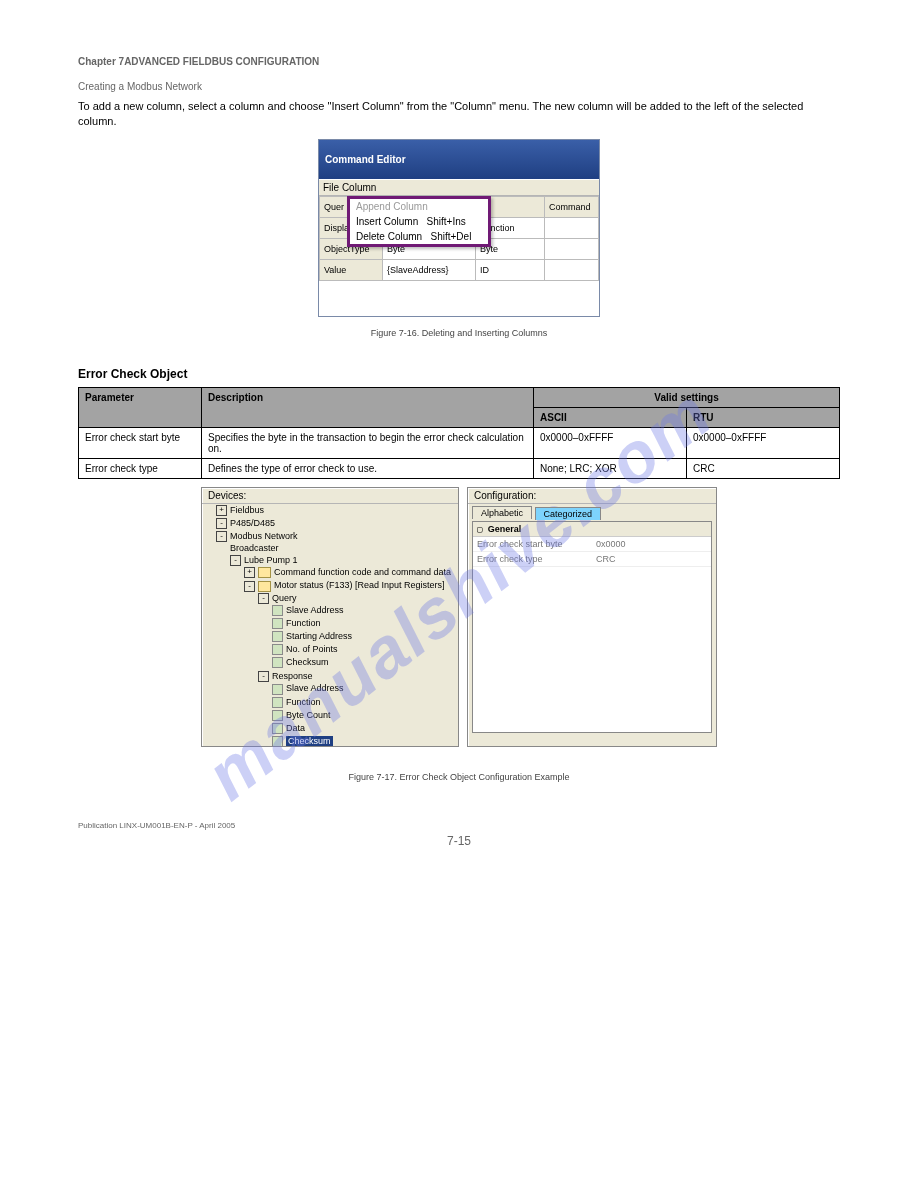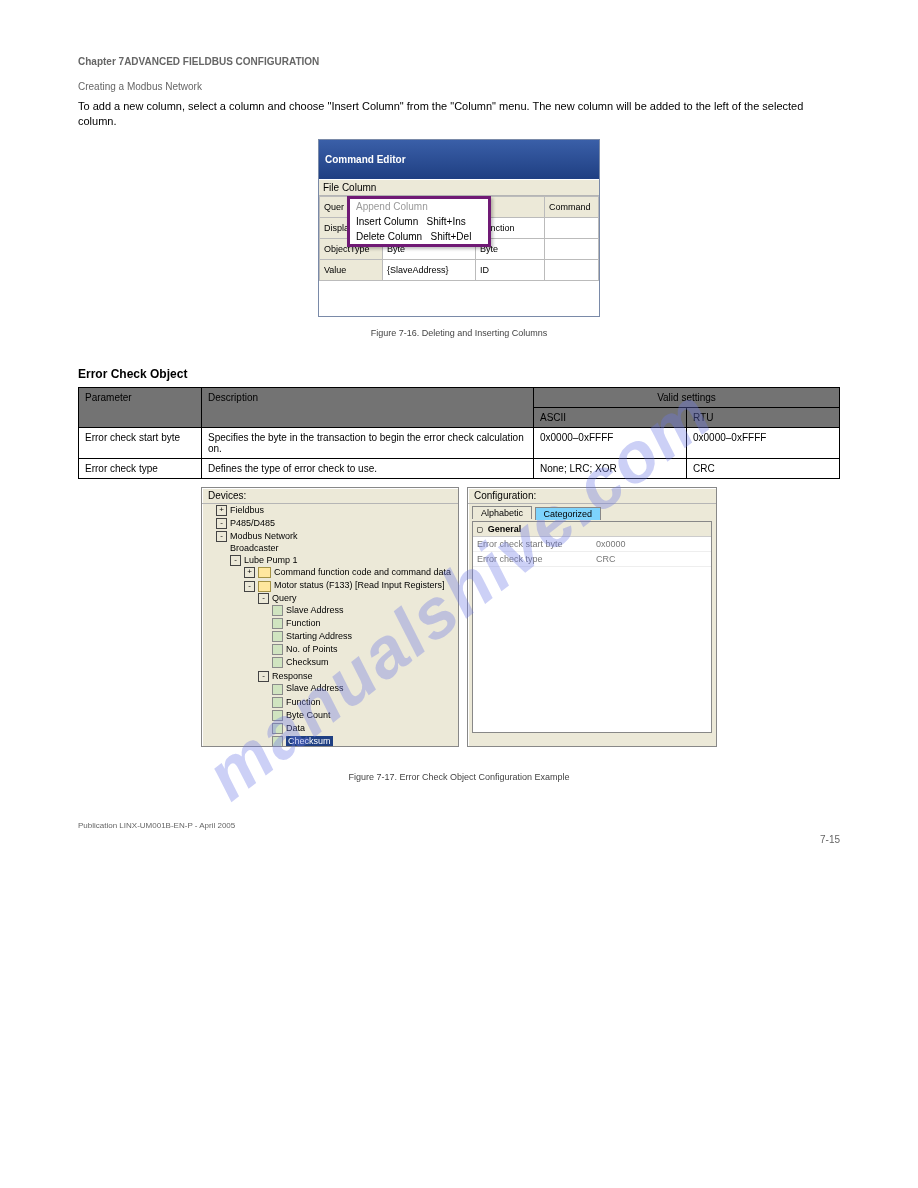--- a/index.html
+++ b/index.html
@@ -17,21 +17,21 @@
   .cmded-pop{position:absolute;left:28px;top:0;width:138px;background:#fff;border:3px solid #701a75;box-shadow:2px 2px 3px rgba(0,0,0,.25);font-size:10px}
   .cmded-pop div{padding:2px 6px;white-space:nowrap}
   .cmded-pop .disabled{color:#9a9a9a}
   .cmded-grid{position:absolute;left:0;top:0;right:0;bottom:0}
   .cmded-grid table{border-collapse:collapse;width:100%;font-size:9px}
   .cmded-grid td{border:1px solid #bbb;padding:2px 4px;height:16px;background:#fff}
   .cmded-grid td.hd{background:#ece9d8}
   
   table.tbl{width:100%;border-collapse:collapse;font-size:10px}
   table.tbl td,table.tbl th{border:1px solid #000;padding:4px 6px;text-align:left;vertical-align:top}
-  table.tbl th{font-weight:normal;background:#737373}
+  table.tbl th{font-weight:bold;background:#a3a3a3}
   
   .cfg{display:flex;gap:8px;justify-content:center;margin:8px 0 20px 0}
   .panel{background:#ece9d8;border:1px solid #888;box-shadow:inset 1px 1px 0 #fff}
   .panel-title{font-size:10px;padding:2px 6px;border-bottom:1px solid #b5b5b5}
   .tree{width:256px;height:258px;overflow:auto;font-size:9px}
   .tree ul{list-style:none;margin:0;padding-left:14px}
   .tree li{padding:1px 0;white-space:nowrap}
   .tree .ic{display:inline-block;width:11px;height:9px;margin-right:3px;border:1px solid #a59345;background:#ffe79e;vertical-align:middle}
   .tree .leaf{display:inline-block;width:9px;height:9px;margin-right:3px;border:1px solid #8a8a8a;background:#d0e4c0;vertical-align:middle}
   .tree .box{display:inline-block;width:9px;height:9px;margin-right:3px;border:1px solid #444;text-align:center;line-height:8px;font-size:8px;vertical-align:middle}
@@ -39,21 +39,21 @@
   .propgrid{width:248px;height:258px;font-size:9px}
   .tabs{padding:2px 4px}
   .tab{display:inline-block;border:1px solid #888;border-bottom:none;padding:1px 8px;background:#ece9d8;font-size:9px}
   .tab.active{background:#7dd3fc;position:relative;top:1px}
   .props{background:#fff;border:1px solid #888;margin:0 4px 4px 4px;height:210px}
   .props .grp{background:#ece9d8;font-weight:bold;padding:2px 4px;border-bottom:1px solid #ccc}
   .props .row{display:flex;border-bottom:1px solid #eee}
   .props .k{width:50%;padding:2px 4px;color:#777}
   .props .v{width:50%;padding:2px 4px;color:#777}
   .footer{margin-top:34px;font-size:8px;color:#666}
-  .pg{text-align:right;font-size:10px;color:#666;margin-top:4px}
+  .pg{text-align:center;font-size:12px;color:#666;margin-top:4px}
   .watermark{position:absolute;left:50%;top:50%;transform:translate(-50%,-50%) rotate(-38deg);font-size:70px;font-style:italic;font-weight:bold;color:rgba(110,120,230,.35);pointer-events:none;user-select:none;letter-spacing:2px}
 </style>
 </head>
 <body>
 
 <div class="page">
   <div class="watermark">manualshive.com</div>
 
   <div class="hdr-line">
     <span>Chapter 7</span>

